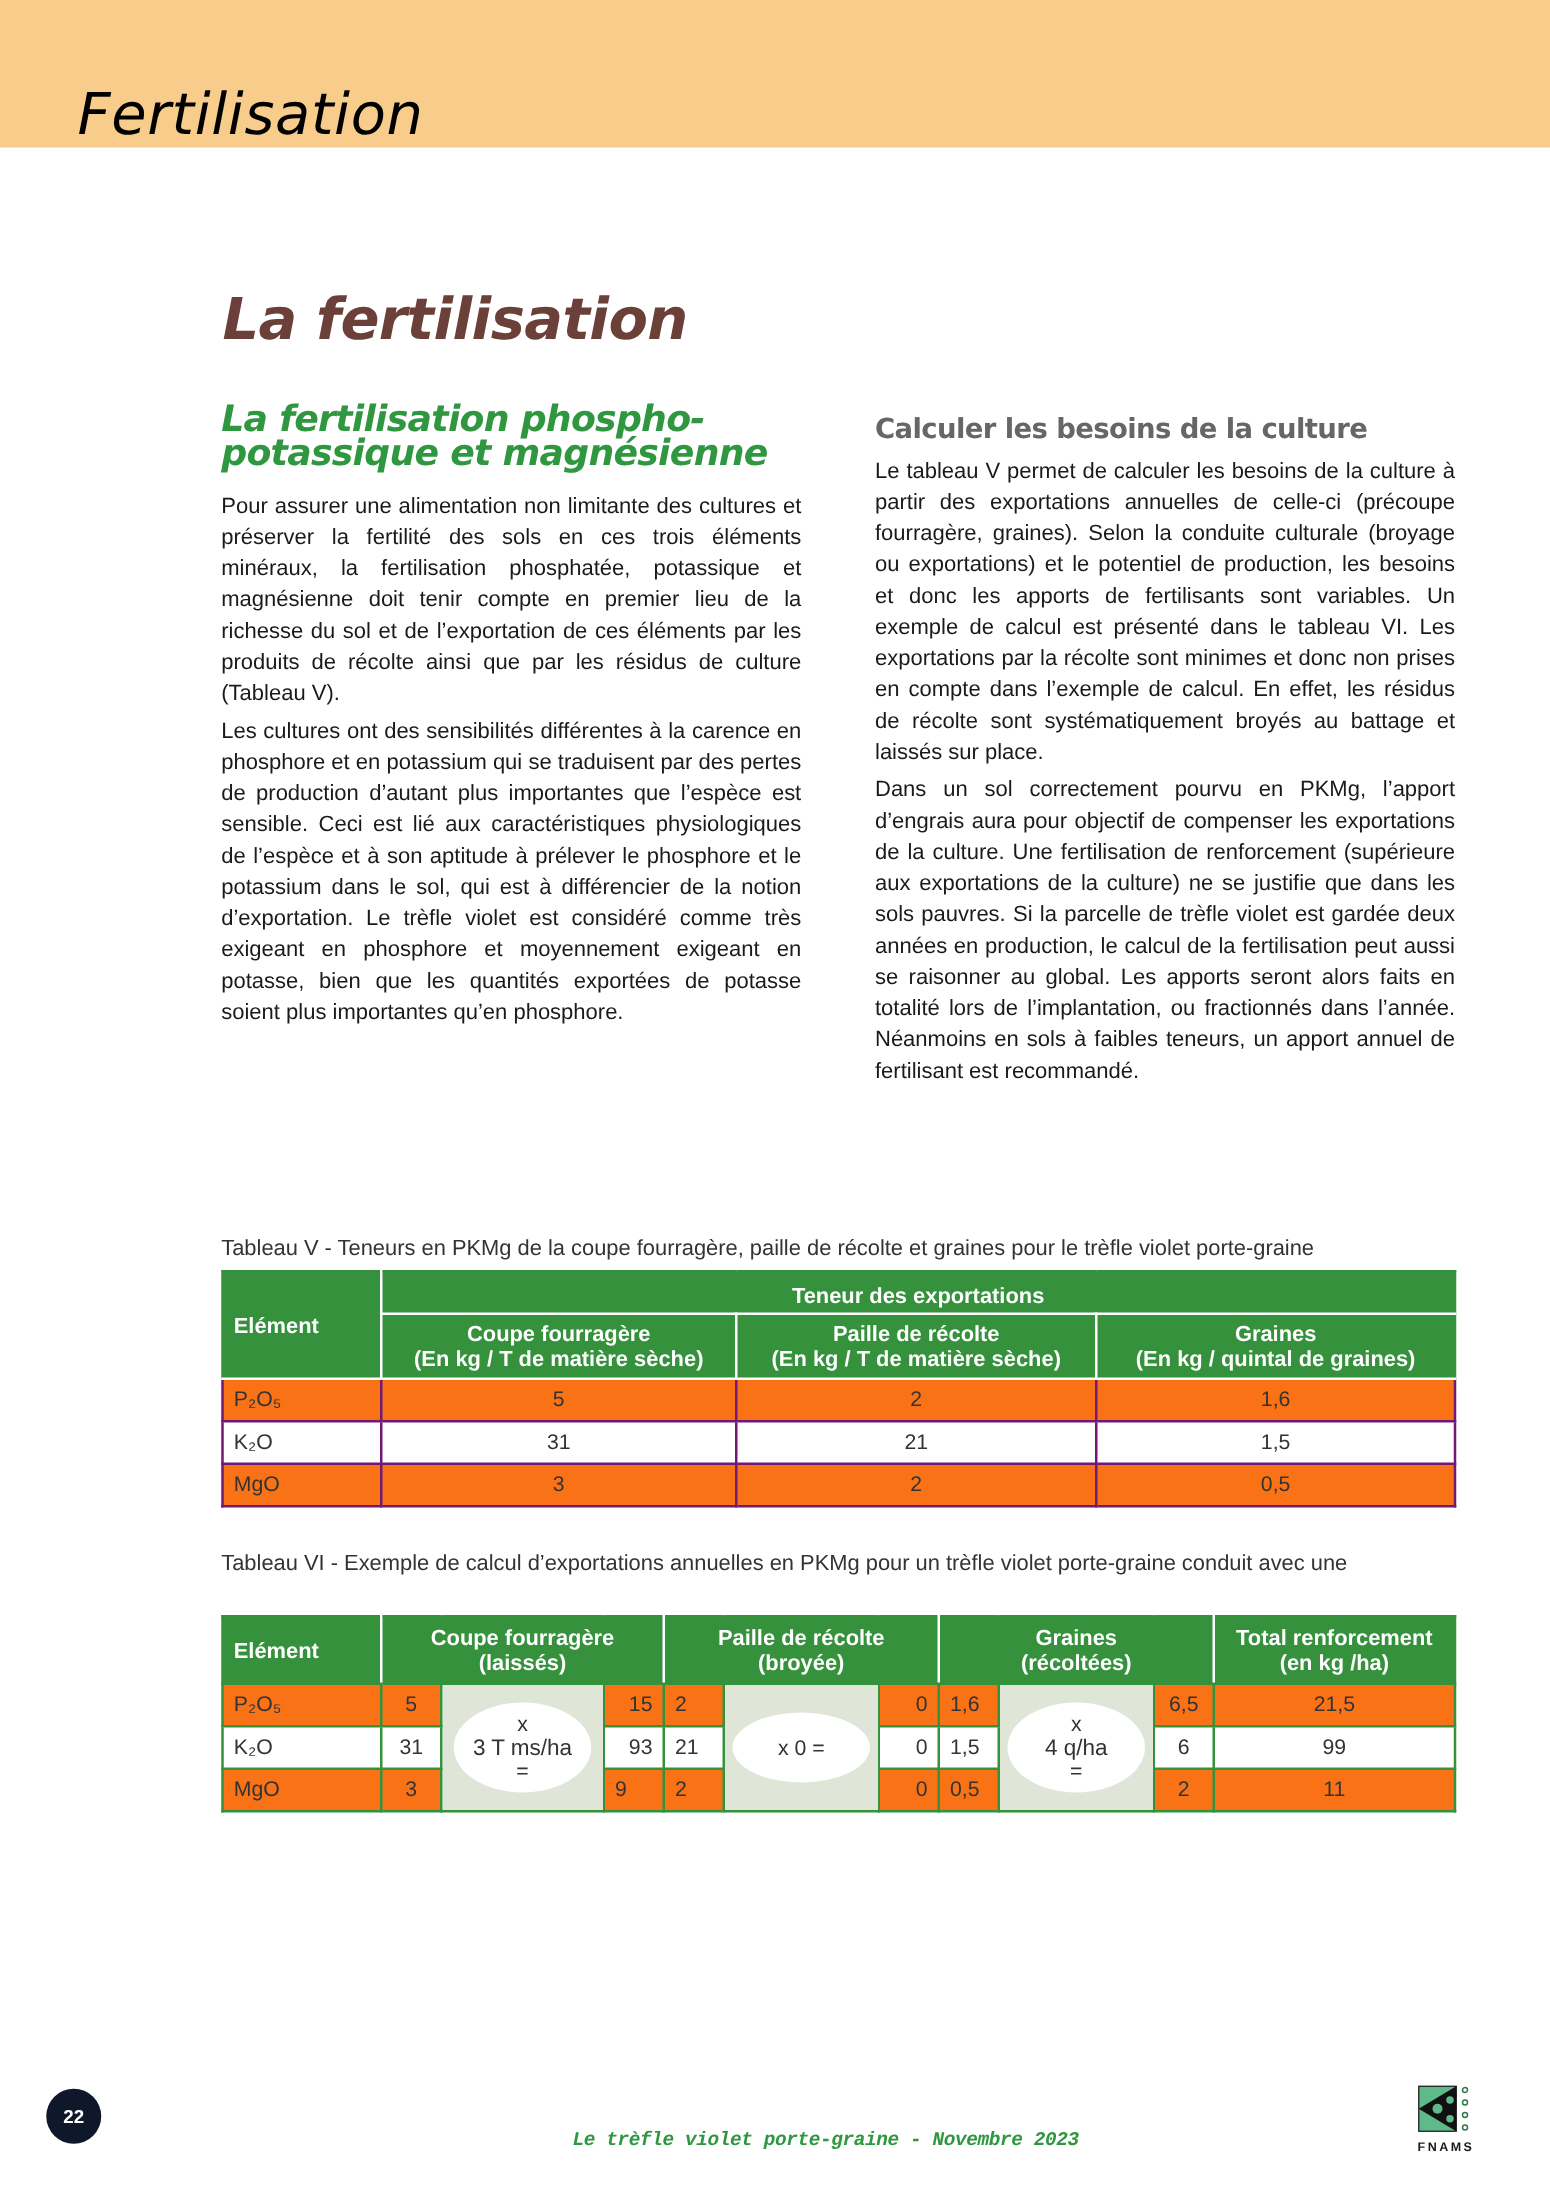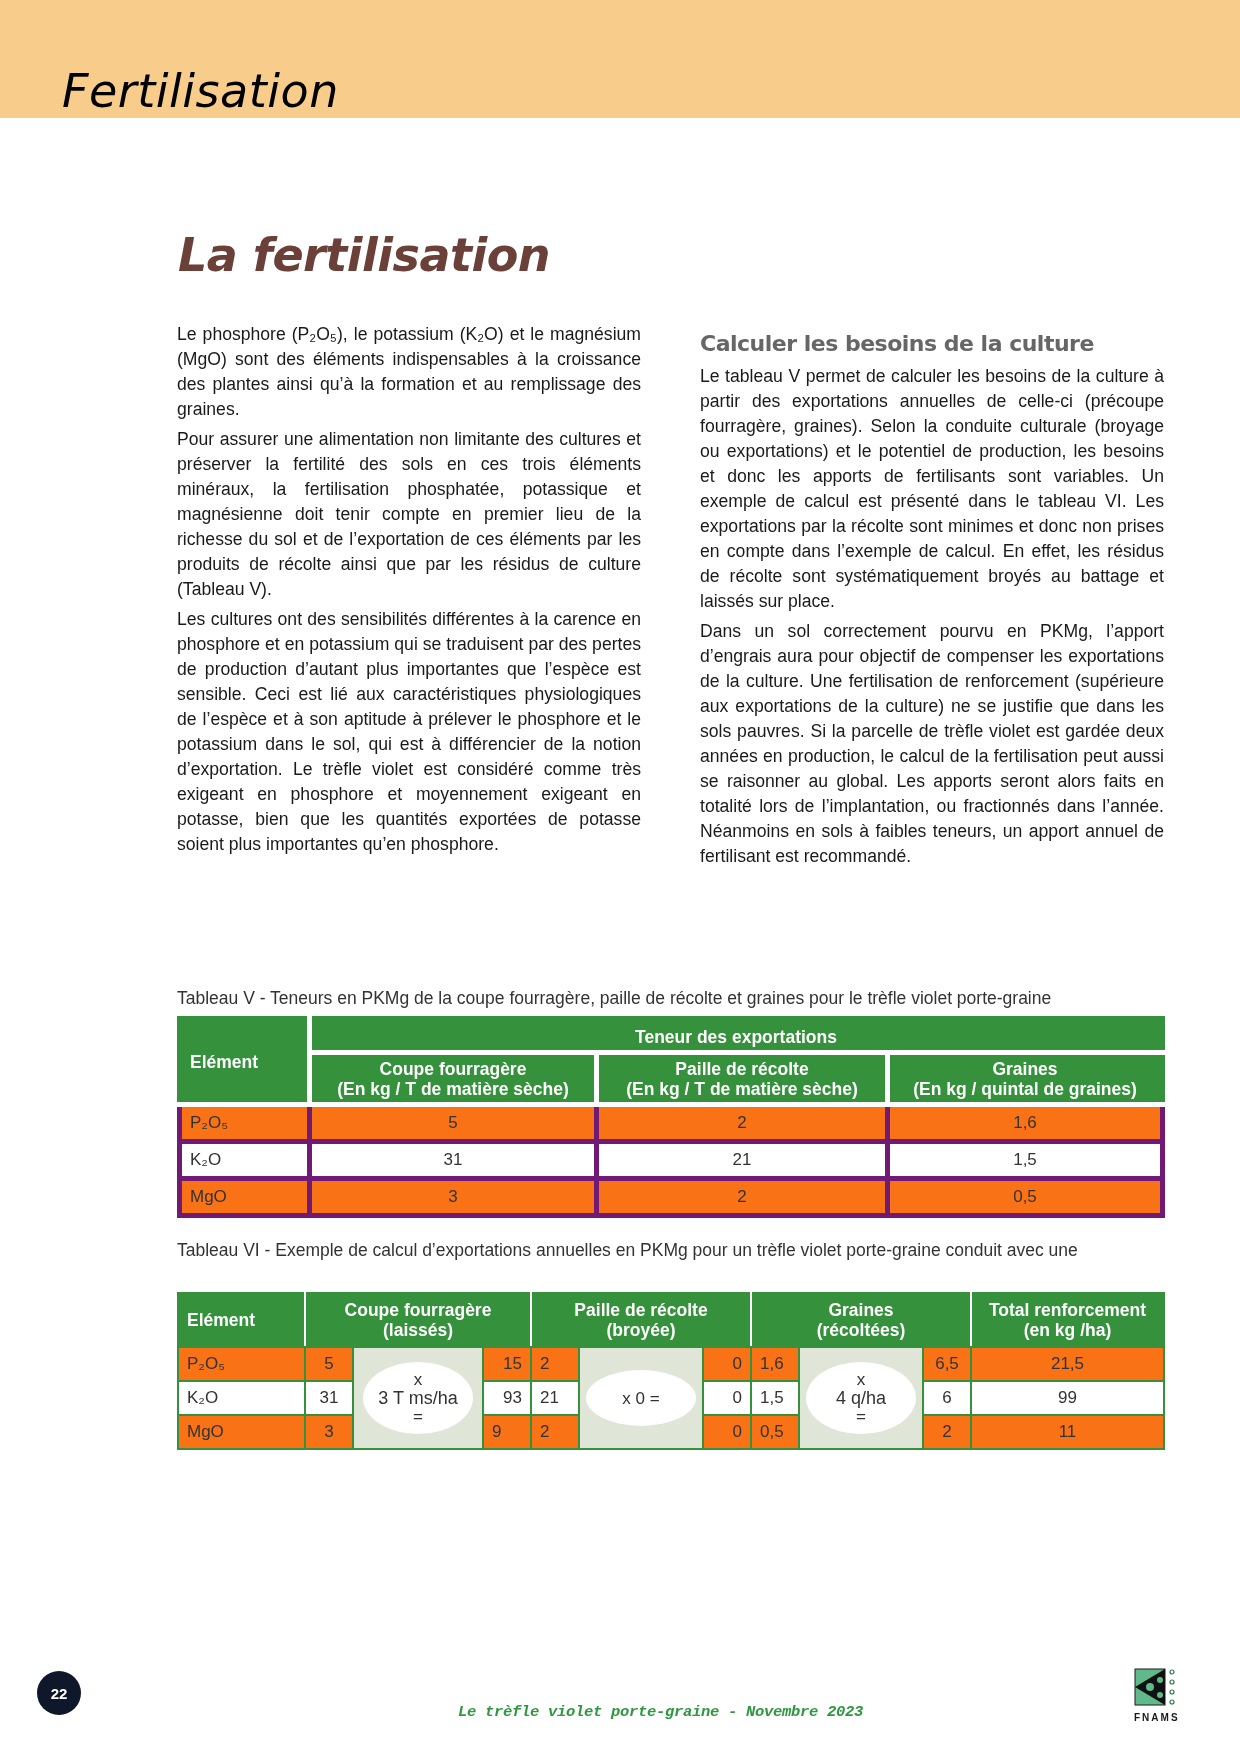--- a/index.html
+++ b/index.html
@@ -29,21 +29,21 @@
     color:#666666; font-size:22px; font-weight:bold; margin:0 0 6px 0; line-height:28px;
     font-family:"DejaVu Sans", sans-serif; letter-spacing:-0.5px;
   }
   .para {
     font-size:17.6px; line-height:25px; text-align:justify; margin:0 0 5px 0; color:#1a1a1a;
   }
   .caption { position:absolute; left:177px; font-size:17.5px; color:#333; line-height:20px; width:990px; }
   table { border-collapse:collapse; position:absolute; left:177px; width:988px; font-size:17px; }
   th { background:#35913c; color:#ffffff; font-weight:bold; font-size:17.5px; line-height:20px; }
   td { color:#333; height:32px; padding:0 8px; }
-  .t5 th, .t5 td { border:5px solid #701a75; }
+  .t5 th, .t5 td { border:2px solid #701a75; }
   .t5 thead th { border-color:#ffffff; }
   .t5 thead th.el { border-left-color:#35913c; text-align:left; padding-left:8px; }
   .t5 thead th.top-group { border-top-color:#35913c; border-right-color:#35913c; }
   .t5 thead th.last { border-right-color:#35913c; }
   .t5 thead tr:first-child th { border-top-color:#35913c; }
   .row-alt td { background:#f97316; }
   .row-white td { background:#ffffff; }
   td.c { text-align:center; }
   td.l { text-align:left; }
   td.r { text-align:right; }
@@ -75,21 +75,24 @@
 </head>
 <body>
 
 <div class="top-band">
   <div class="section-label">Fertilisation</div>
 </div>
 
 <h1 class="page-title">La fertilisation</h1>
 
 <div class="col col-left">
-  <p class="para">Le phosphore (P₂O₅), le potassium (K₂O) et le magnésium (MgO) sont des éléments indispensables à la croissance des plantes ainsi qu’à la formation et au remplissage des graines.</p>
+  <h2 class="h2-green">
+    <span>La fertilisation phospho-</span><br>
+    <span>potassique et magnésienne</span>
+  </h2>
   <p class="para">Pour assurer une alimentation non limitante des cultures et préserver la fertilité des sols en ces trois éléments minéraux, la fertilisation phosphatée, potassique et magnésienne doit tenir compte en premier lieu de la richesse du sol et de l’exportation de ces éléments par les produits de récolte ainsi que par les résidus de culture (Tableau V).</p>
   <p class="para">Les cultures ont des sensibilités différentes à la carence en phosphore et en potassium qui se traduisent par des pertes de production d’autant plus importantes que l’espèce est sensible. Ceci est lié aux caractéristiques physiologiques de l’espèce et à son aptitude à prélever le phosphore et le potassium dans le sol, qui est à différencier de la notion d’exportation. Le trèfle violet est considéré comme très exigeant en phosphore et moyennement exigeant en potasse, bien que les quantités exportées de potasse soient plus importantes qu’en phosphore.</p>
 </div>
 
 <div class="col col-right">
   <h3 class="h2-grey">Calculer les besoins de la culture</h3>
   <p class="para">Le tableau V permet de calculer les besoins de la culture à partir des exportations annuelles de celle-ci (précoupe fourragère, graines). Selon la conduite culturale (broyage ou exportations) et le potentiel de production, les besoins et donc les apports de fertilisants sont variables. Un exemple de calcul est présenté dans le tableau VI. Les exportations par la récolte sont minimes et donc non prises en compte dans l’exemple de calcul. En effet, les résidus de récolte sont systématiquement broyés au battage et laissés sur place.</p>
   <p class="para">Dans un sol correctement pourvu en PKMg, l’apport d’engrais aura pour objectif de compenser les exportations de la culture. Une fertilisation de renforcement (supérieure aux exportations de la culture) ne se justifie que dans les sols pauvres. Si la parcelle de trèfle violet est gardée deux années en production, le calcul de la fertilisation peut aussi se raisonner au global. Les apports seront alors faits en totalité lors de l’implantation, ou fractionnés dans l’année. Néanmoins en sols à faibles teneurs, un apport annuel de fertilisant est recommandé.</p>
 </div>
 

